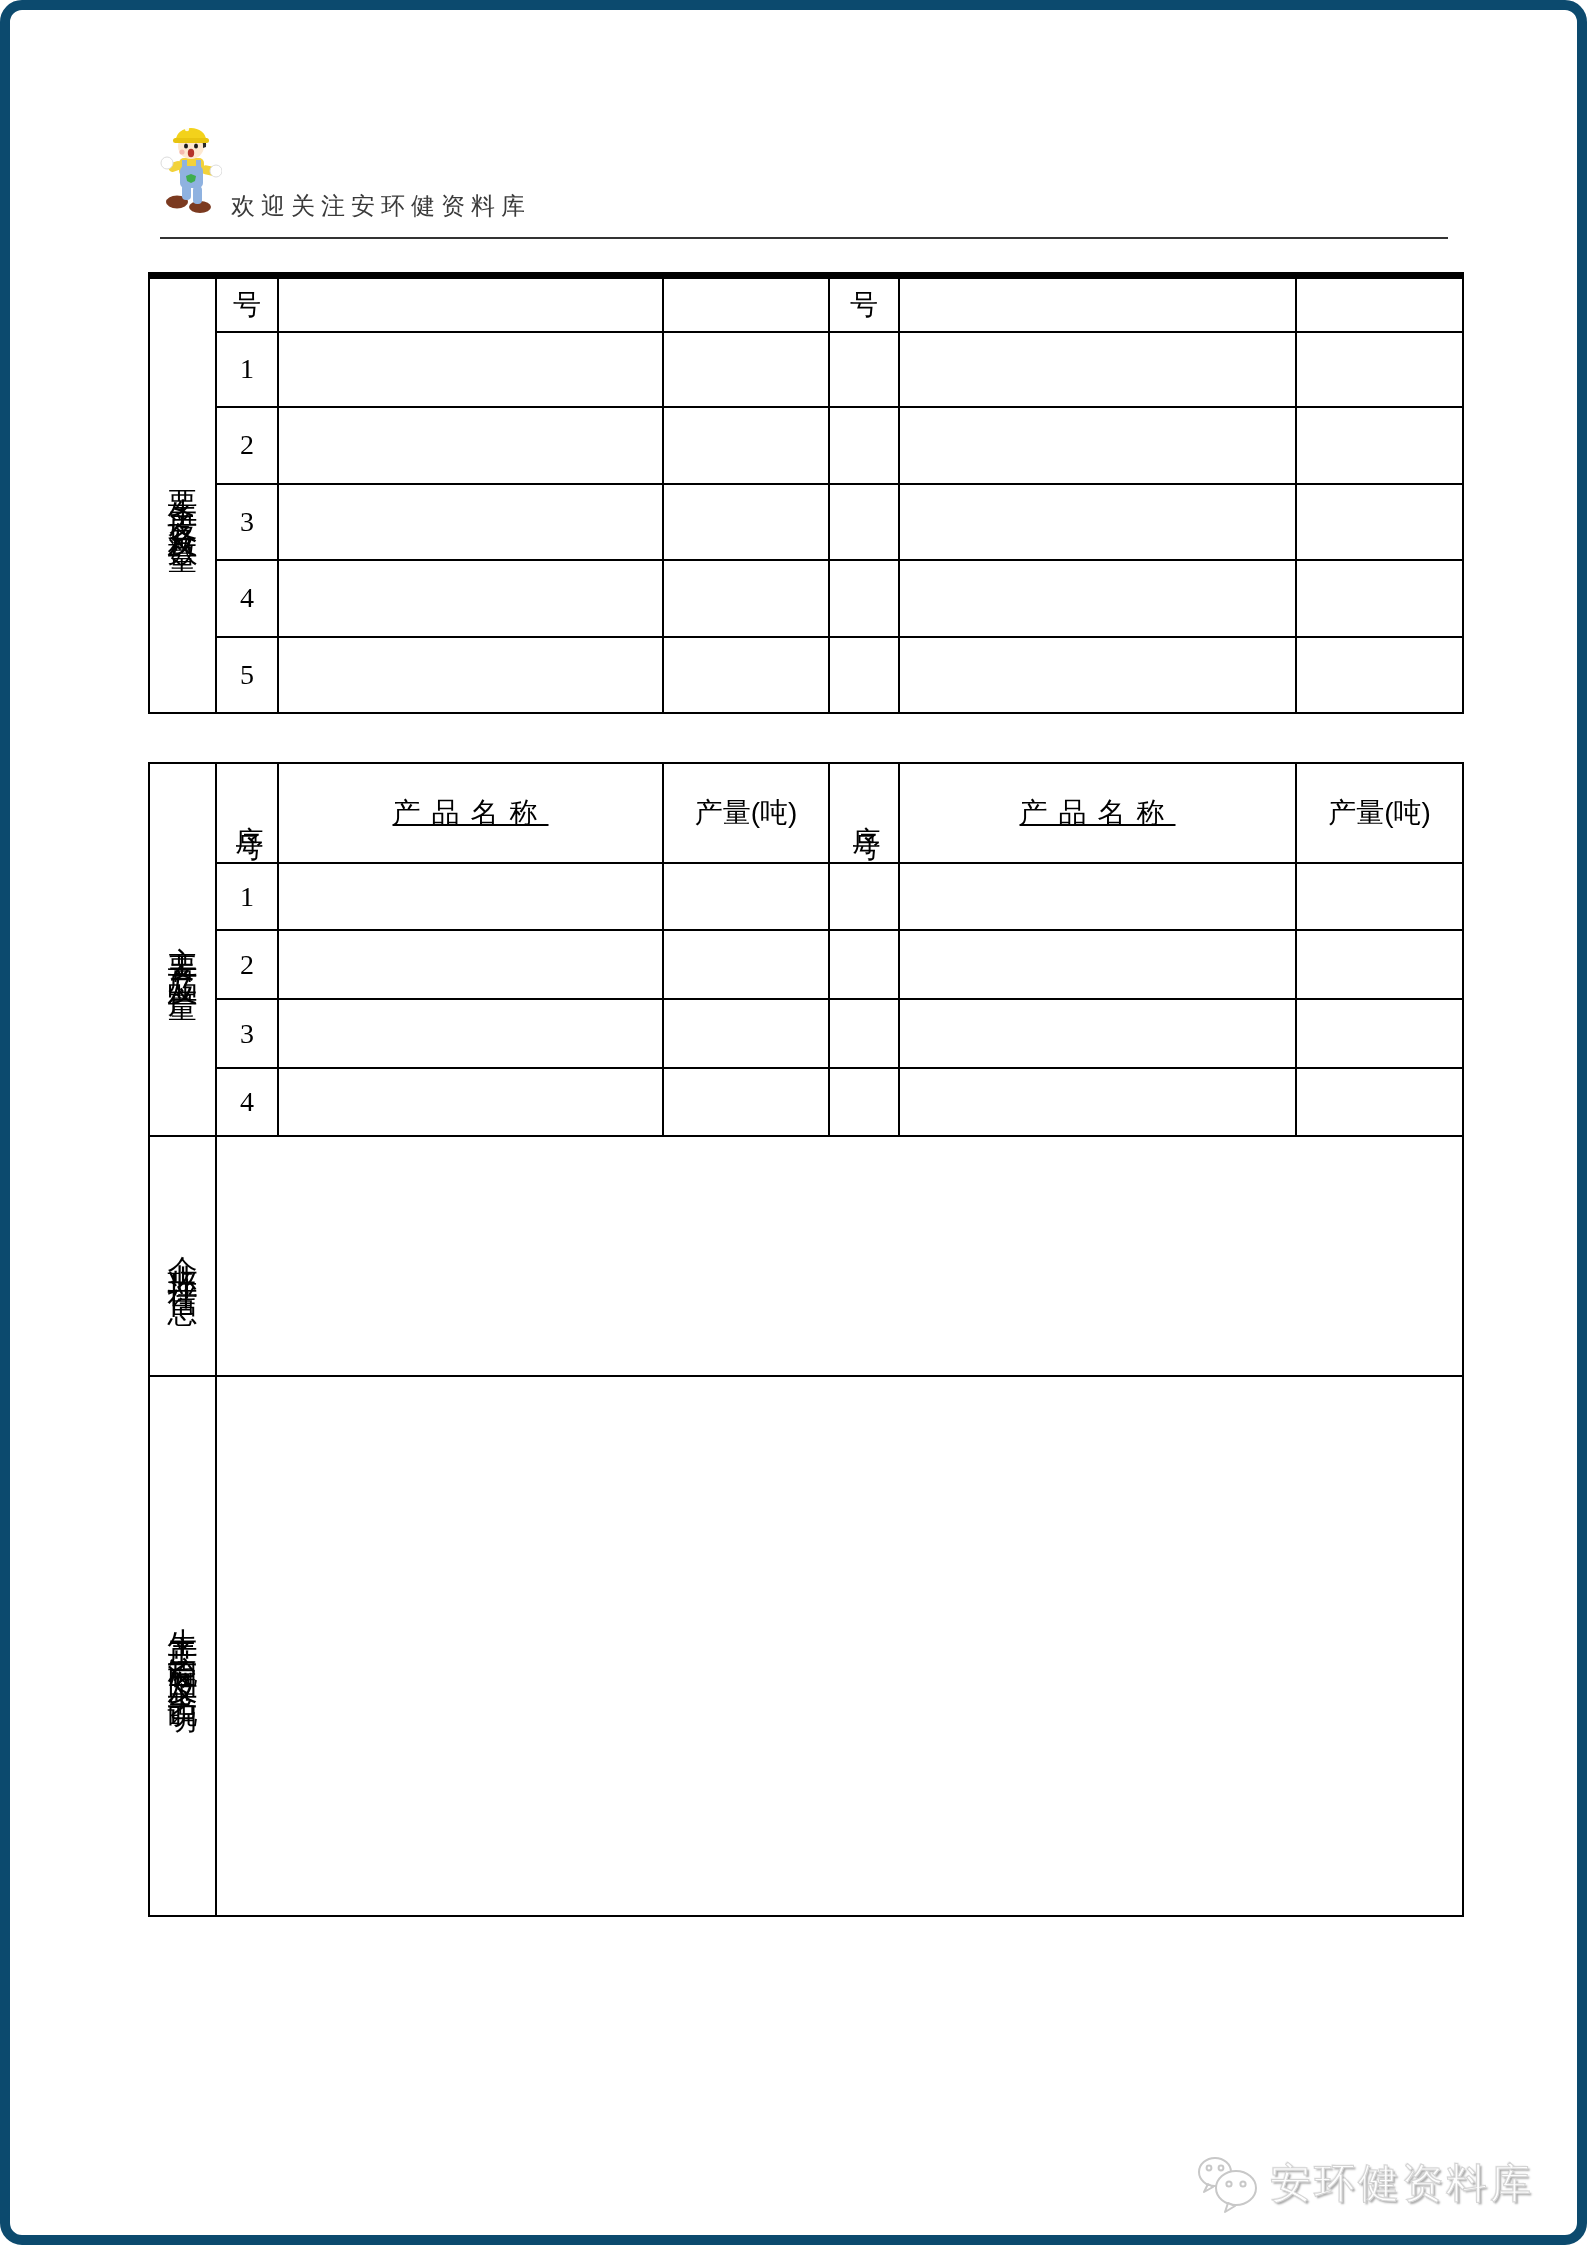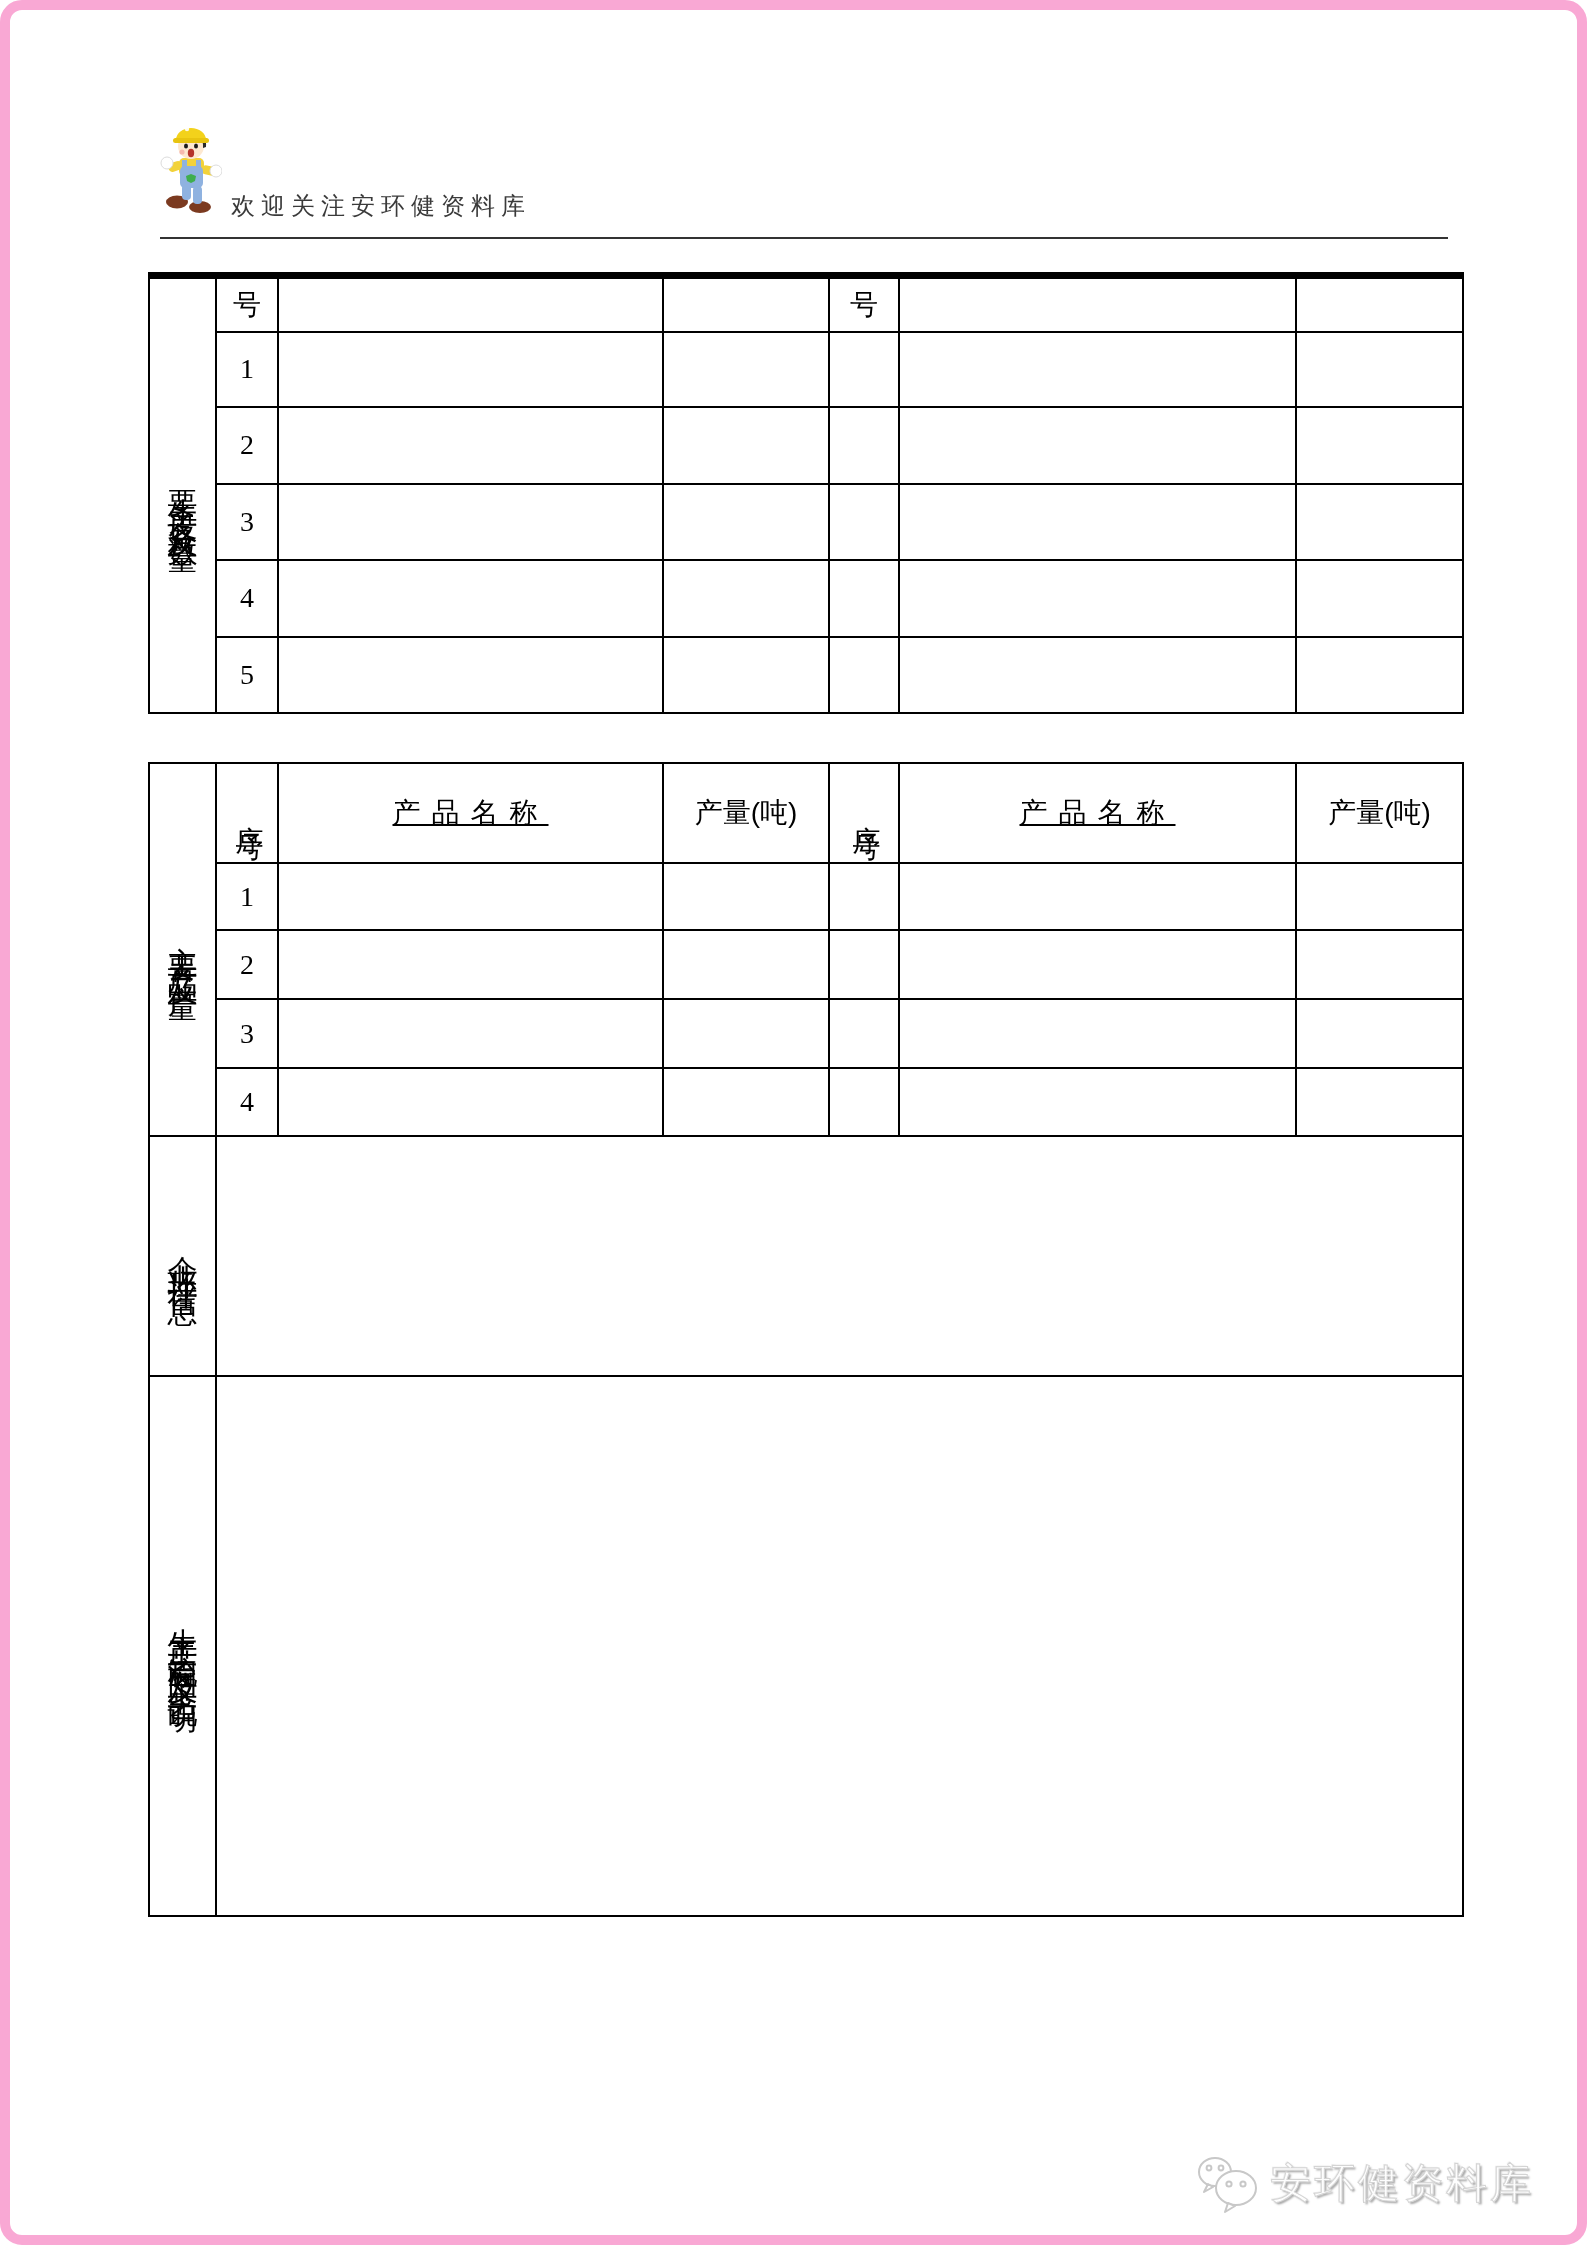--- a/index.html
+++ b/index.html
@@ -1,21 +1,21 @@
 <!DOCTYPE html>
 <html><head>
 <meta charset="utf-8">
 <style>
   html,body{margin:0;padding:0;background:#ffffff;}
   .page{
     position:relative;
     width:1587px;height:2245px;
     box-sizing:border-box;
     background:#ffffff;
-    border:10px solid #f9a8d4;
+    border:10px solid #0c4a6e;
     border-radius:22px;
     overflow:hidden;
     font-family:"Liberation Sans", sans-serif;
     color:#000;
   }
   
   .mascot{position:absolute;left:150px;top:112px;width:62px;height:92px;}
   .welcome{
     position:absolute;left:221px;top:180px;
     font-size:24px;letter-spacing:6px;color:#3a3a3a;white-space:nowrap;

